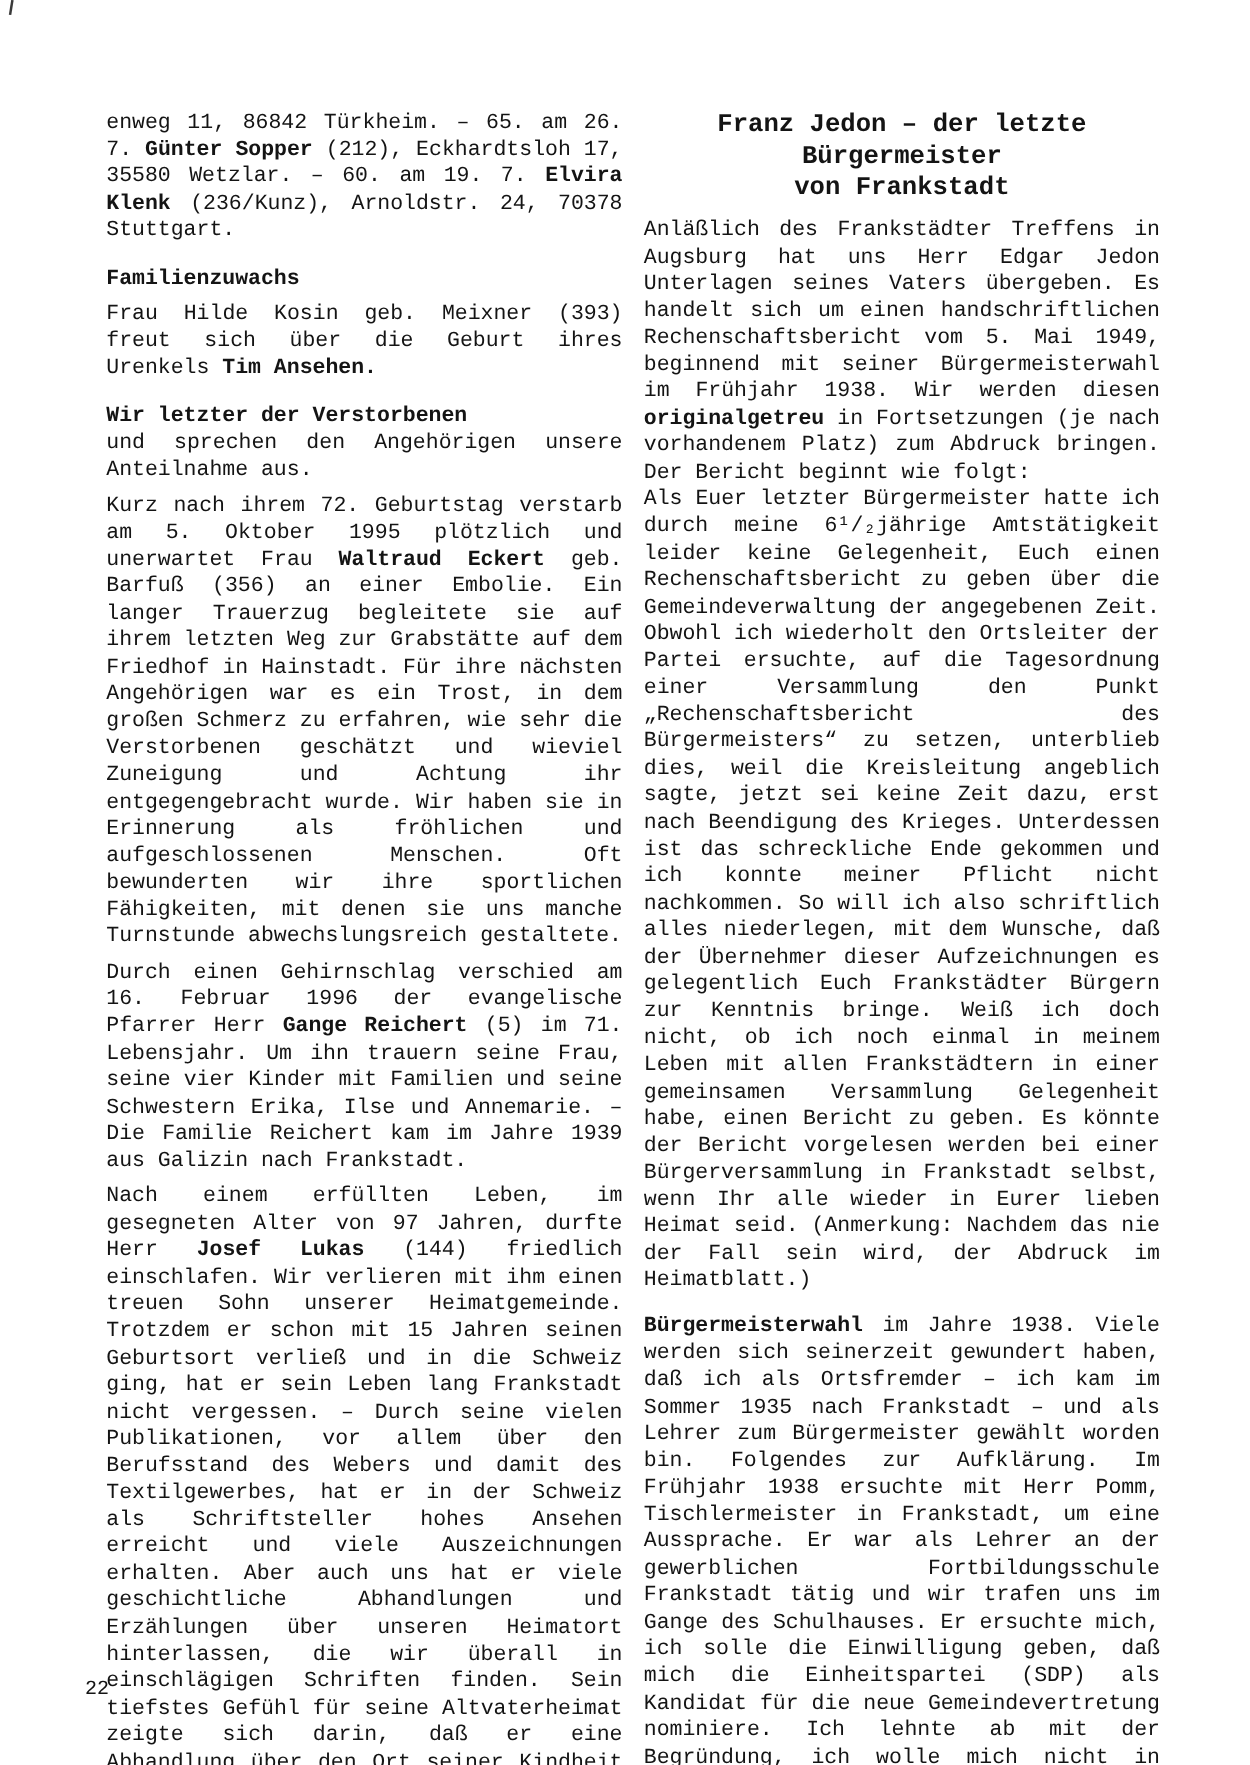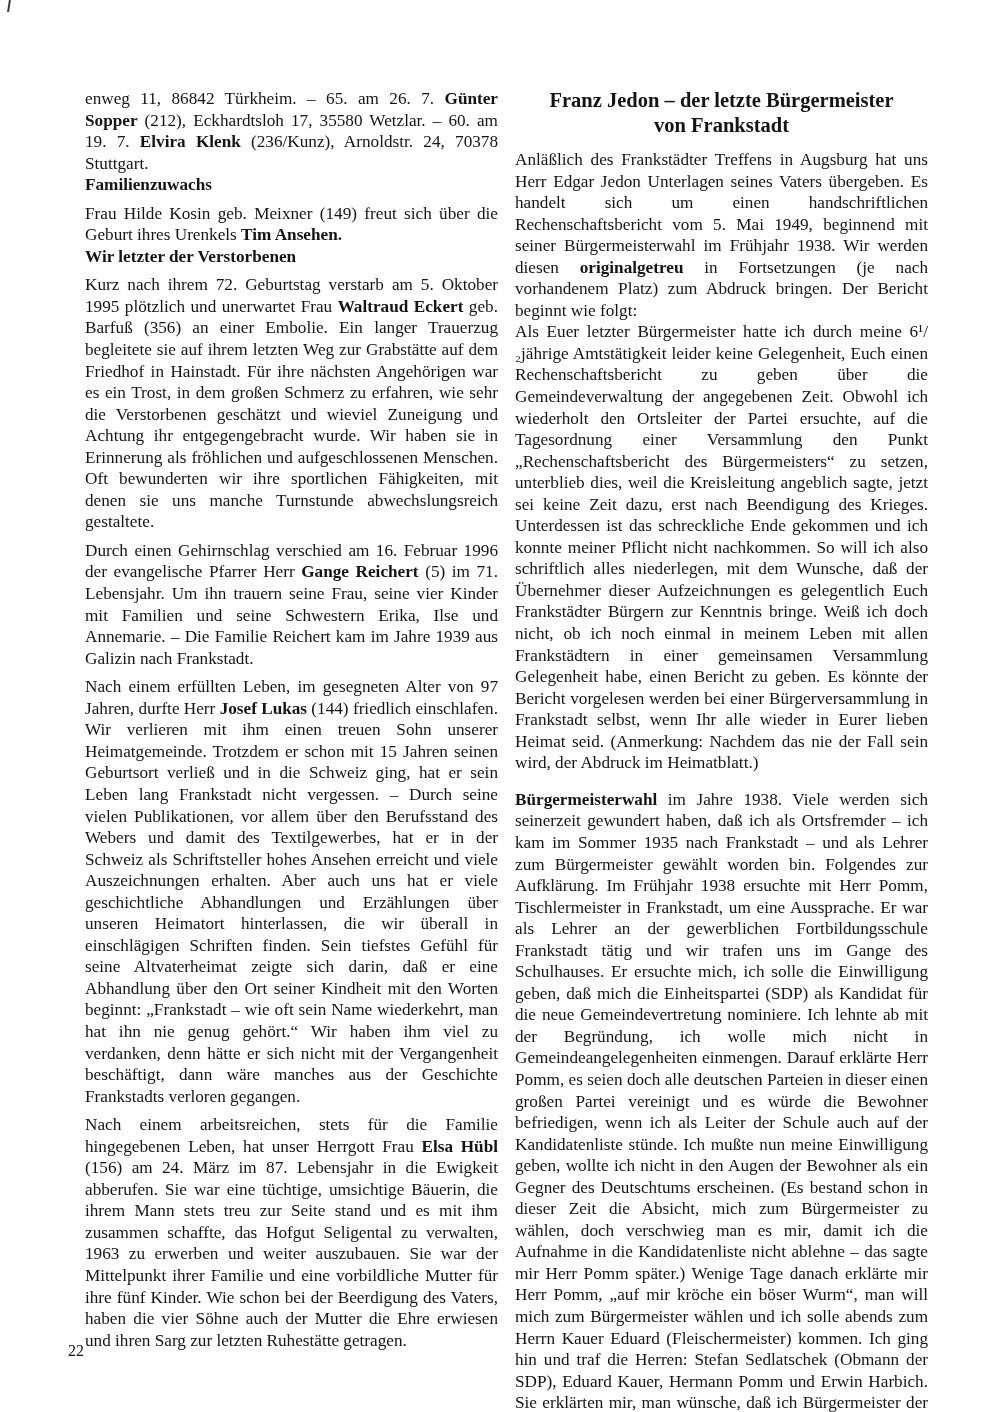--- a/index.html
+++ b/index.html
@@ -5,21 +5,21 @@
   html, body {
     margin: 0;
     padding: 0;
     background: #ffffff;
   }
   .sheet {
     position: relative;
     width: 1000px;
     height: 1412px;
     background: #ffffff;
-    font-family: Liberation Serif, serif;
+    font-family: Liberation Mono, monospace;
     color: #141414;
     overflow: hidden;
   }
   .crop-mark {
     position: absolute;
     left: 8px;
     top: 0;
     width: 2px;
     height: 12px;
     background: #3a3a3a;
@@ -40,21 +40,21 @@
     font-size: 17.2px;
     line-height: 21.55px;
     text-align: justify;
   }
   .col-left  { left: 85px; }
   .col-right { left: 515px; }
 
   .col p { margin: 0; padding: 0; }
   .col p.para    { margin-top: 7px; }
   .col p.flush   { margin-top: 0; }
-  .col p.heading { margin-top: 0; }
+  .col p.heading { margin-top: 17px; }
   .col p.section { margin-top: 15px; }
   .col p.title {
     text-align: center;
     font-size: 20.5px;
     line-height: 25px;
     margin: 4px 0 11px 0;
   }
   .col > p:first-child { margin-top: 0; }
   .b { font-weight: bold; }
 
@@ -69,22 +69,22 @@
 </head>
 <body>
 
 <div class="sheet">
   <div class="crop-mark"></div>
   <div class="speck"></div>
 
   <div class="col col-left">
       <p class="para"><span>enweg 11, 86842 Türkheim. – 65. am 26. 7. </span><span class="b">Günter Sopper</span><span> (212), Eckhardtsloh 17, 35580 Wetzlar. – 60. am 19. 7. </span><span class="b">Elvira Klenk</span><span> (236/Kunz), Arnoldstr. 24, 70378 Stuttgart.</span></p>
       <p class="heading"><span class="b">Familienzuwachs</span></p>
-      <p class="para"><span>Frau Hilde Kosin geb. Meixner (149) freut sich über die Geburt ihres Urenkels </span><span class="b">Tim Ansehen.</span><br></p>
-      <p class="heading"><span class="b">Wir letzter der Verstorbenen</span><br></p>
+      <p class="para"><span>Frau Hilde Kosin geb. Meixner (393) freut sich über die Geburt ihres Urenkels </span><span class="b">Tim Ansehen.</span><br></p>
+      <p class="heading"><span class="b">Wir letzter der Verstorbenen</span><br><span>und sprechen den Angehörigen unsere Anteilnahme aus.</span></p>
       <p class="para"><span>Kurz nach ihrem 72. Geburtstag verstarb am 5. Oktober 1995 plötzlich und unerwartet Frau </span><span class="b">Waltraud Eckert</span><span> geb. Barfuß (356) an einer Embolie. Ein langer Trauerzug begleitete sie auf ihrem letzten Weg zur Grabstätte auf dem Friedhof in Hainstadt. Für ihre nächsten Angehörigen war es ein Trost, in dem großen Schmerz zu erfahren, wie sehr die Verstorbenen geschätzt und wieviel Zuneigung und Achtung ihr entgegengebracht wurde. Wir haben sie in Erinnerung als fröhlichen und aufgeschlossenen Menschen. Oft bewunderten wir ihre sportlichen Fähigkeiten, mit denen sie uns manche Turnstunde abwechslungsreich gestaltete.</span></p>
       <p class="para"><span>Durch einen Gehirnschlag verschied am 16. Februar 1996 der evangelische Pfarrer Herr </span><span class="b">Gange Reichert</span><span> (5) im 71. Lebensjahr. Um ihn trauern seine Frau, seine vier Kinder mit Familien und seine Schwestern Erika, Ilse und Annemarie. – Die Familie Reichert kam im Jahre 1939 aus Galizin nach Frankstadt.</span></p>
       <p class="para"><span>Nach einem erfüllten Leben, im gesegneten Alter von 97 Jahren, durfte Herr </span><span class="b">Josef Lukas</span><span> (144) friedlich einschlafen. Wir verlieren mit ihm einen treuen Sohn unserer Heimatgemeinde. Trotzdem er schon mit 15 Jahren seinen Geburtsort verließ und in die Schweiz ging, hat er sein Leben lang Frankstadt nicht vergessen. – Durch seine vielen Publikationen, vor allem über den Berufsstand des Webers und damit des Textilgewerbes, hat er in der Schweiz als Schriftsteller hohes Ansehen erreicht und viele Auszeichnungen erhalten. Aber auch uns hat er viele geschichtliche Abhandlungen und Erzählungen über unseren Heimatort hinterlassen, die wir überall in einschlägigen Schriften finden. Sein tiefstes Gefühl für seine Altvaterheimat zeigte sich darin, daß er eine Abhandlung über den Ort seiner Kindheit mit den Worten beginnt: „Frankstadt – wie oft sein Name wiederkehrt, man hat ihn nie genug gehört.“ Wir haben ihm viel zu verdanken, denn hätte er sich nicht mit der Vergangenheit beschäftigt, dann wäre manches aus der Geschichte Frankstadts verloren gegangen.</span></p>
       <p class="para"><span>Nach einem arbeitsreichen, stets für die Familie hingegebenen Leben, hat unser Herrgott Frau </span><span class="b">Elsa Hübl</span><span> (156) am 24. März im 87. Lebensjahr in die Ewigkeit abberufen. Sie war eine tüchtige, umsichtige Bäuerin, die ihrem Mann stets treu zur Seite stand und es mit ihm zusammen schaffte, das Hofgut Seligental zu verwalten, 1963 zu erwerben und weiter auszubauen. Sie war der Mittelpunkt ihrer Familie und eine vorbildliche Mutter für ihre fünf Kinder. Wie schon bei der Beerdigung des Vaters, haben die vier Söhne auch der Mutter die Ehre erwiesen und ihren Sarg zur letzten Ruhestätte getragen.</span></p>
     </div>
 
   <div class="col col-right">
       <p class="title"><span class="b">Franz Jedon – der letzte Bürgermeister</span><br><span class="b">von Frankstadt</span></p>
       <p class="para flush"><span>Anläßlich des Frankstädter Treffens in Augsburg hat uns Herr Edgar Jedon Unterlagen seines Vaters übergeben. Es handelt sich um einen handschriftlichen Rechenschaftsbericht vom 5. Mai 1949, beginnend mit seiner Bürgermeisterwahl im Frühjahr 1938. Wir werden diesen </span><span class="b">originalgetreu</span><span> in Fortsetzungen (je nach vorhandenem Platz) zum Abdruck bringen. Der Bericht beginnt wie folgt:</span></p>
       <p class="para flush"><span>Als Euer letzter Bürgermeister hatte ich durch meine 6¹/₂jährige Amtstätigkeit leider keine Gelegenheit, Euch einen Rechenschaftsbericht zu geben über die Gemeindeverwaltung der angegebenen Zeit. Obwohl ich wiederholt den Ortsleiter der Partei ersuchte, auf die Tagesordnung einer Versammlung den Punkt „Rechenschaftsbericht des Bürgermeisters“ zu setzen, unterblieb dies, weil die Kreisleitung angeblich sagte, jetzt sei keine Zeit dazu, erst nach Beendigung des Krieges. Unterdessen ist das schreckliche Ende gekommen und ich konnte meiner Pflicht nicht nachkommen. So will ich also schriftlich alles niederlegen, mit dem Wunsche, daß der Übernehmer dieser Aufzeichnungen es gelegentlich Euch Frankstädter Bürgern zur Kenntnis bringe. Weiß ich doch nicht, ob ich noch einmal in meinem Leben mit allen Frankstädtern in einer gemeinsamen Versammlung Gelegenheit habe, einen Bericht zu geben. Es könnte der Bericht vorgelesen werden bei einer Bürgerversammlung in Frankstadt selbst, wenn Ihr alle wieder in Eurer lieben Heimat seid. (Anmerkung: Nachdem das nie der Fall sein wird, der Abdruck im Heimatblatt.)</span></p>

